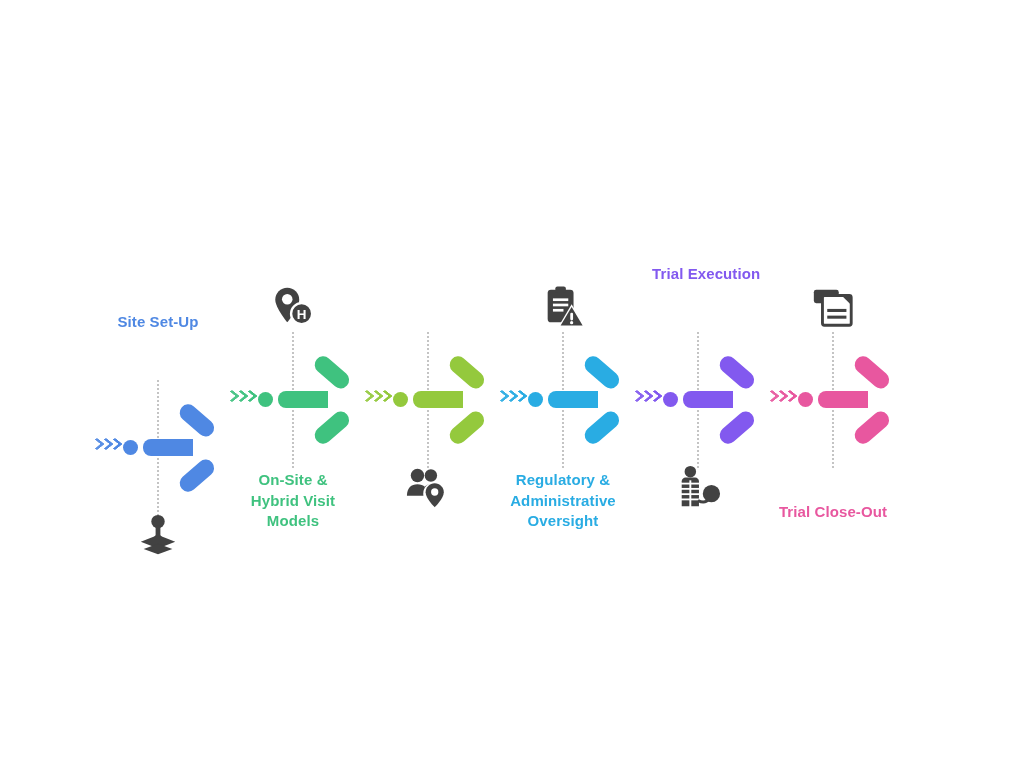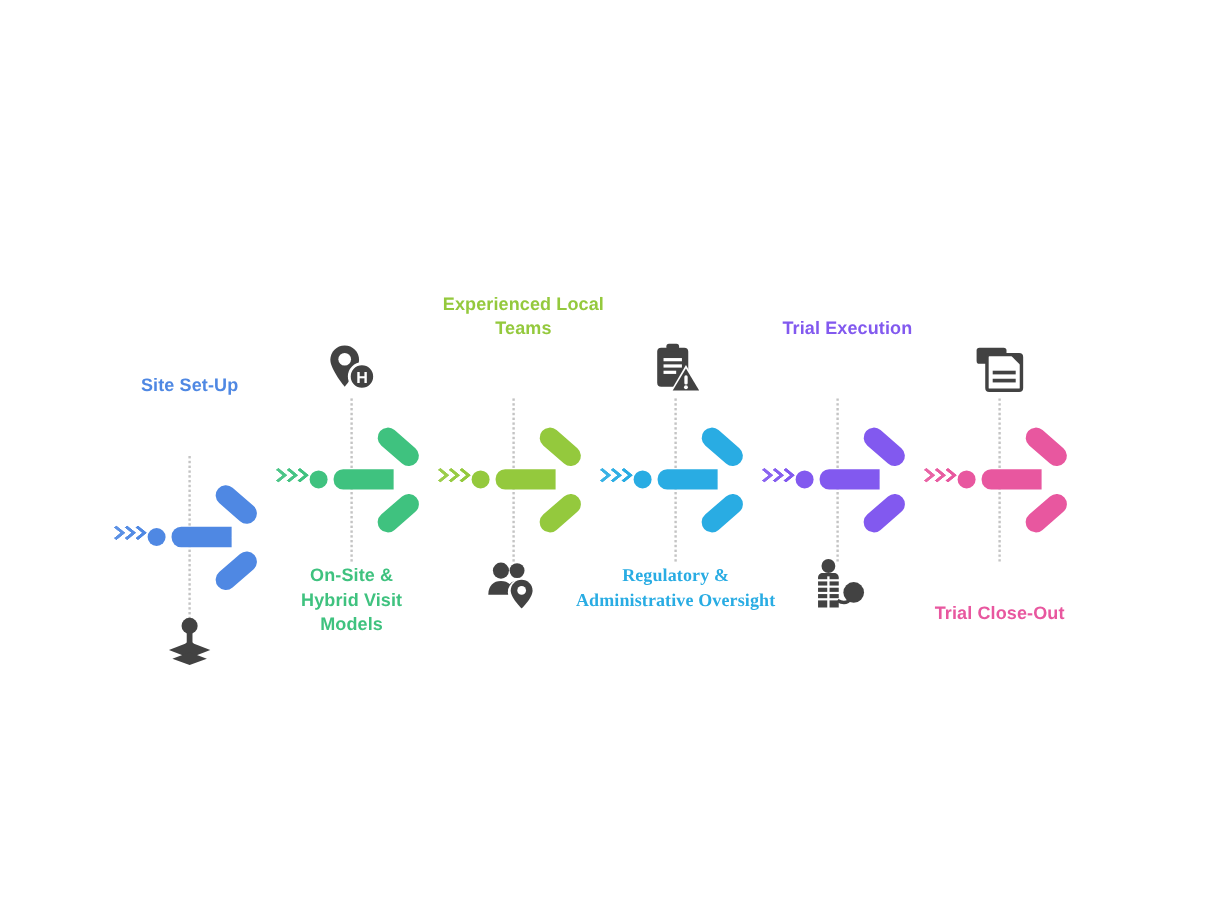--- a/index.html
+++ b/index.html
@@ -193,21 +193,20 @@
       <svg viewBox="0 0 48 48" fill="currentColor">
         <path d="M18 4 C11 4 5.5 9.5 5.5 16.5 C5.5 25 18 40 18 40 C18 40 30.5 25 30.5 16.5 C30.5 9.5 25 4 18 4 Z"></path>
         <circle cx="18" cy="16" r="5.5" fill="#ffffff"></circle>
         <circle cx="33" cy="31" r="11" fill="currentColor" stroke="#ffffff" stroke-width="2.5"></circle>
         <text x="33" y="36.5" font-family="Liberation Sans, sans-serif" font-size="14" font-weight="bold" fill="#ffffff" text-anchor="middle">H</text>
       </svg>
     </div>
   </div>
 
   <div class="step" style="left:360px;">
-    <div class="label above" style="color:#94c93d; width:150px; left:56%;">Experienced Local Teams</div>
     <div class="axis up"></div>
     <div class="axis down"></div>
     <div class="arrow-unit" style="color:#94c93d;">
       <div class="chevrons">
         <span class="chev c1"></span>
         <span class="chev c2"></span>
         <span class="chev c3"></span>
       </div>
       <div class="node-dot"></div>
       <div class="arrow-shaft"></div>
@@ -219,21 +218,21 @@
         <path d="M2 33 C2 25 6.5 21 13 21 C19.5 21 24 25 24 33 Z"></path>
         <circle cx="27" cy="12" r="6.5"></circle>
         <path d="M18 31 C18.5 24 22 21 27 21 C33 21 37 25 37 31 Z"></path>
         <circle cx="31" cy="31" r="12" fill="#ffffff"></circle>
         <path d="M31 20 C25.8 20 21.5 24.2 21.5 29.4 C21.5 36 31 45 31 45 C31 45 40.5 36 40.5 29.4 C40.5 24.2 36.2 20 31 20 Z"></path>
         <circle cx="31" cy="29.2" r="3.8" fill="#ffffff"></circle>
       </svg>
     </div>
   </div>
 
-  <div class="step" style="left:495px;font-family:Liberation Serif, serif;">
+  <div class="step" style="left:495px;">
     <div class="label below" style="color:#29ace3; width:170px;">Regulatory &amp; Administrative Oversight</div>
     <div class="axis up"></div>
     <div class="axis down"></div>
     <div class="arrow-unit" style="color:#29ace3;">
       <div class="chevrons">
         <span class="chev c1"></span>
         <span class="chev c2"></span>
         <span class="chev c3"></span>
       </div>
       <div class="node-dot"></div>

